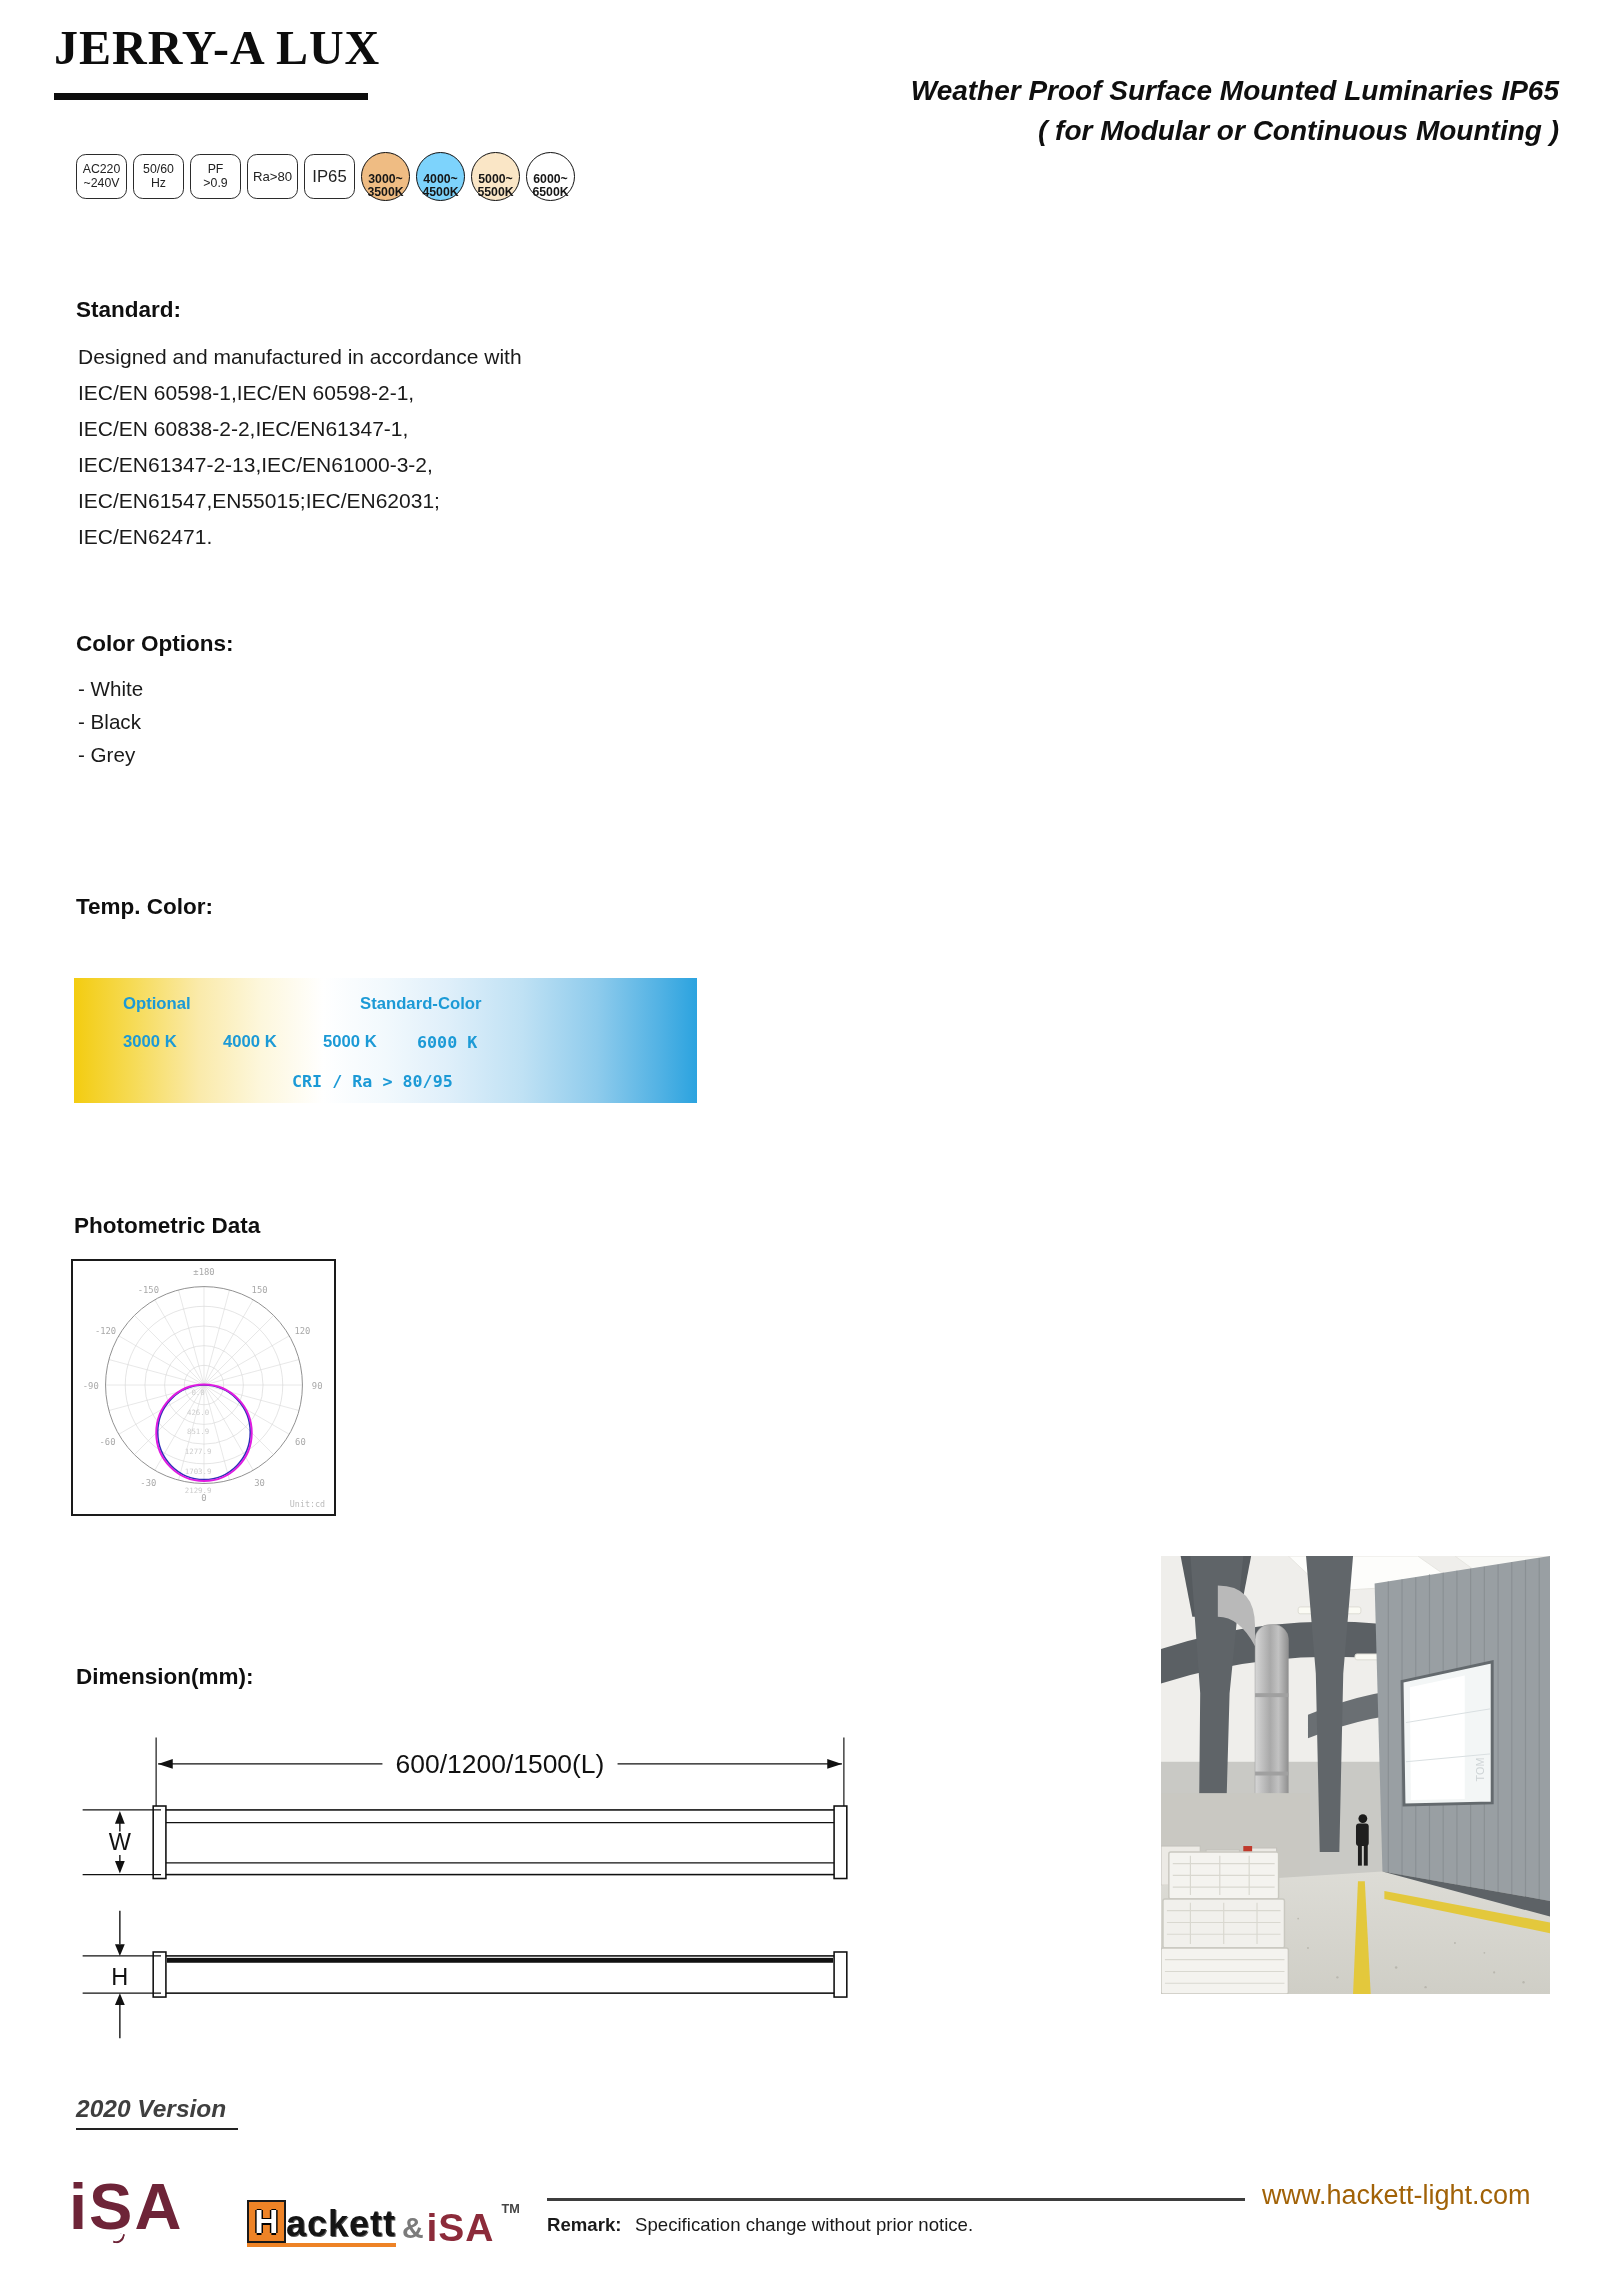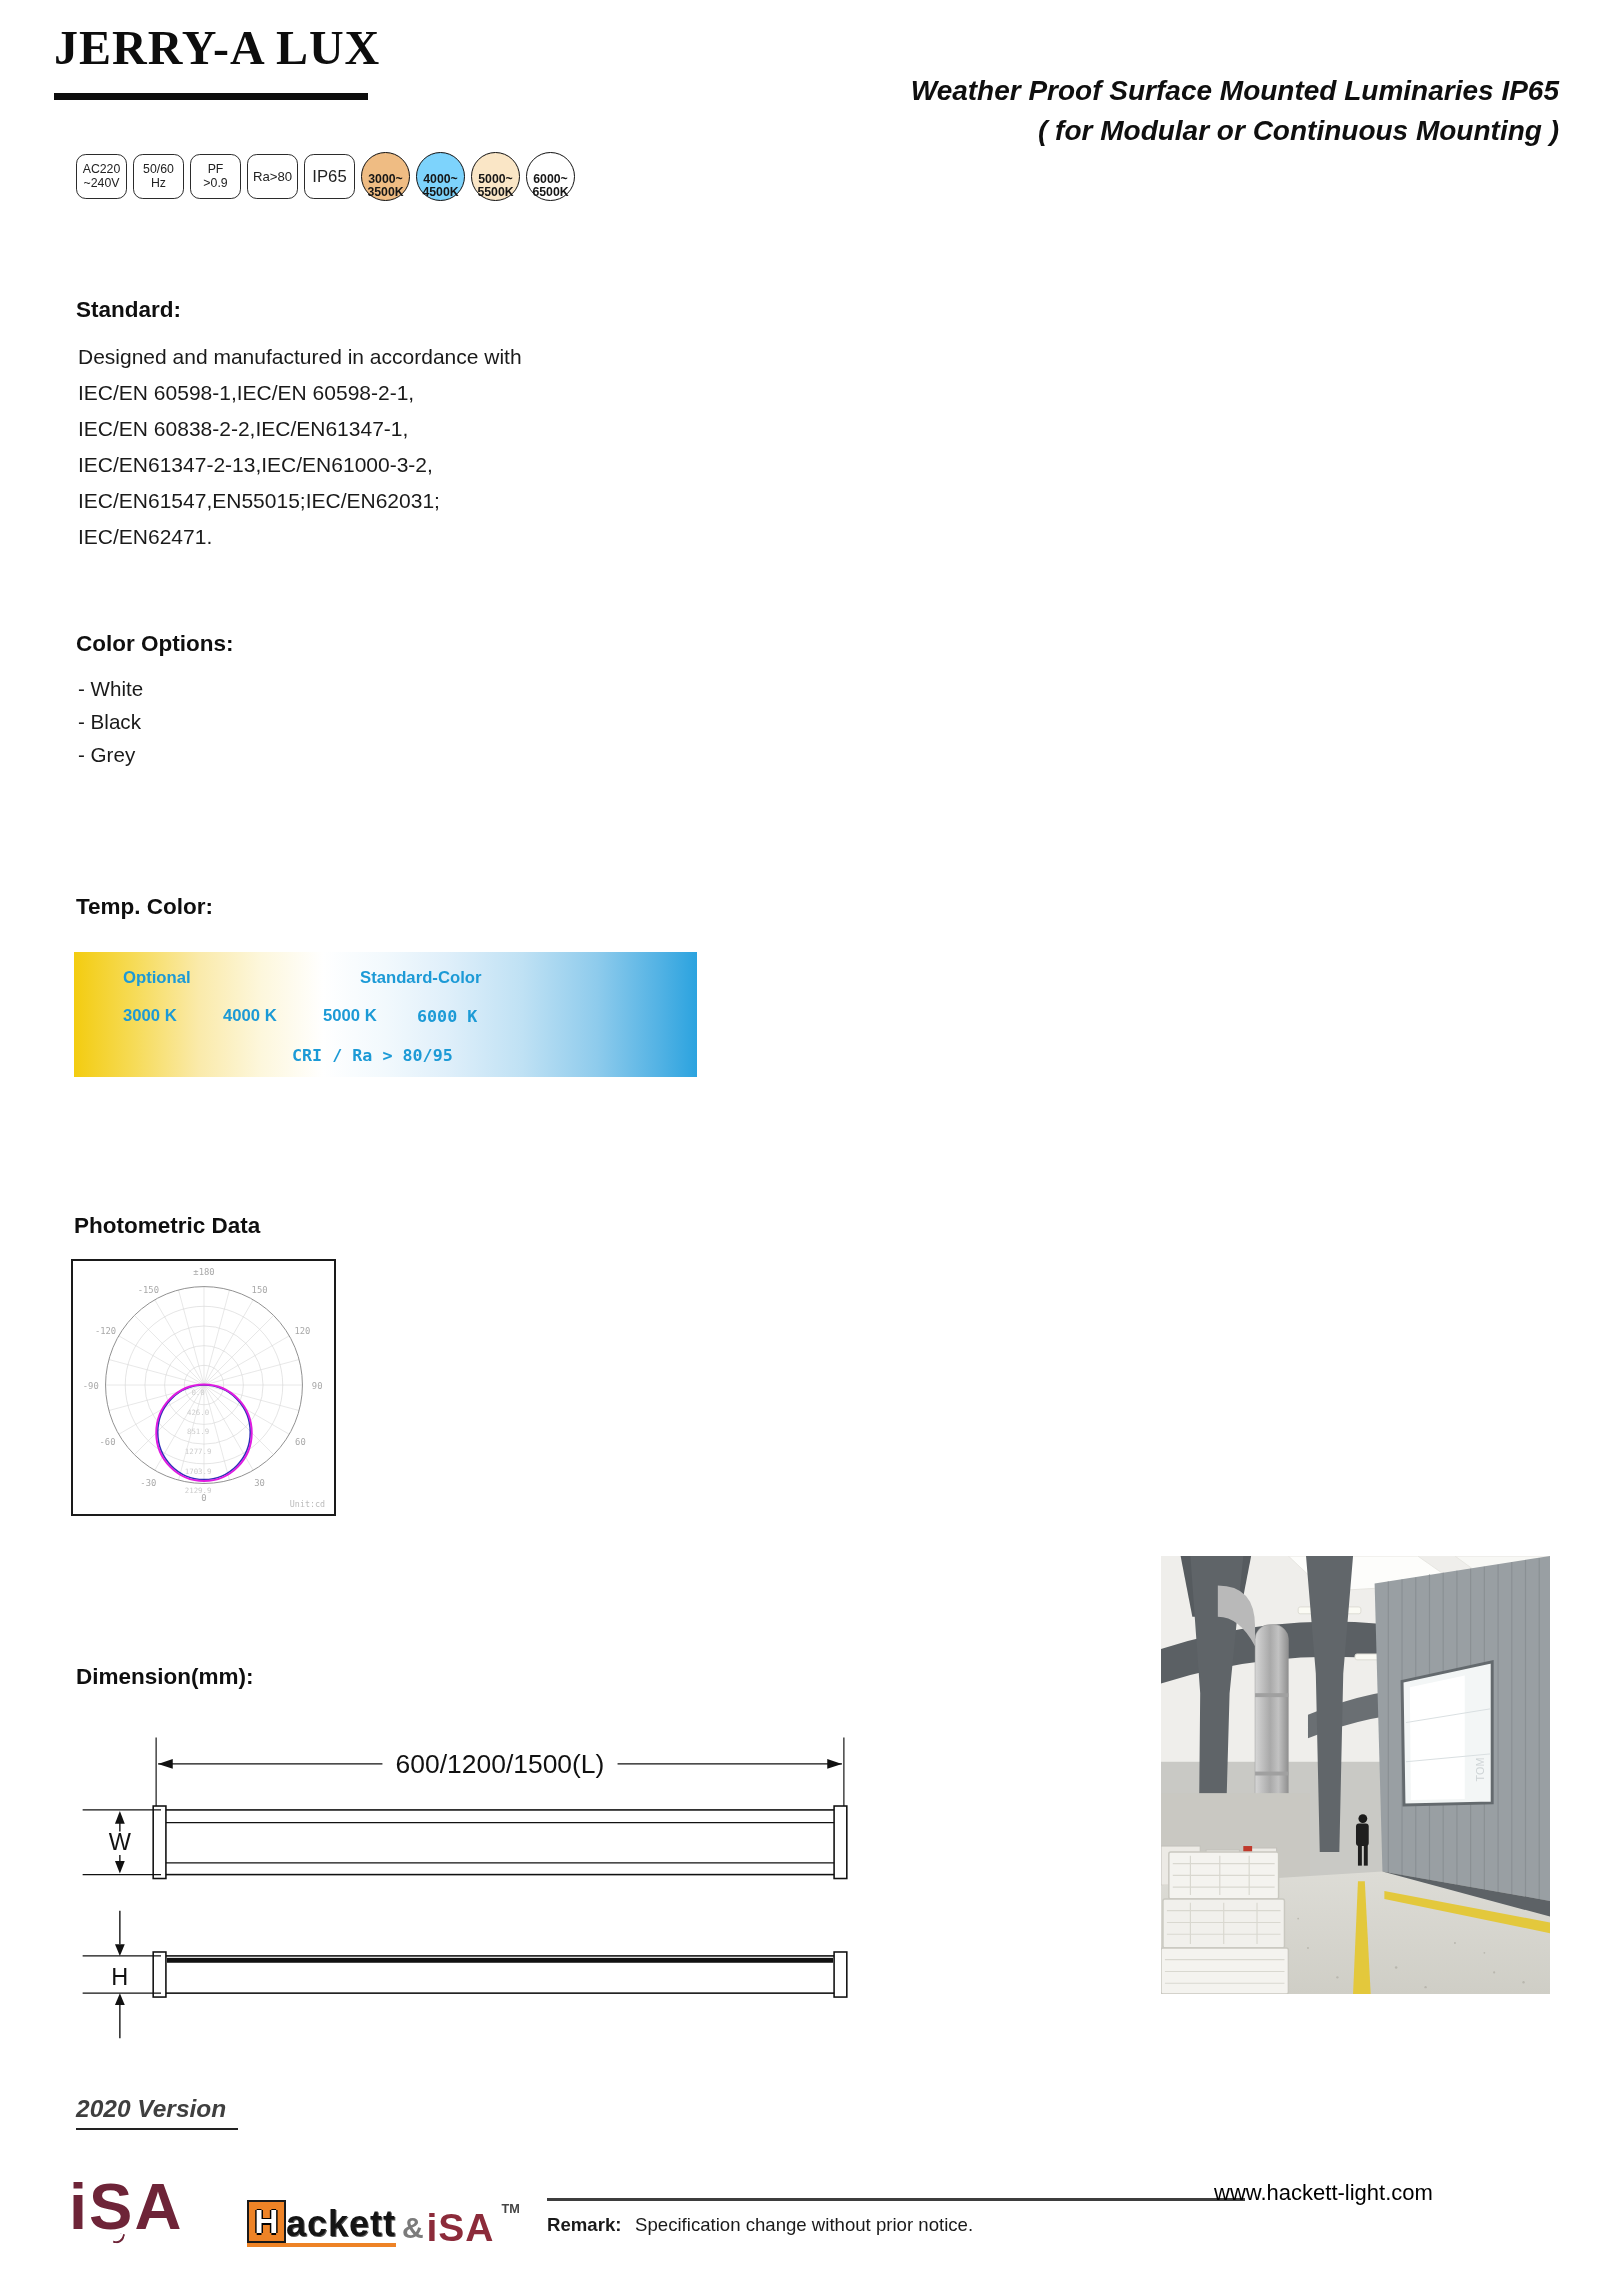--- a/index.html
+++ b/index.html
@@ -24,21 +24,21 @@
             display:flex;flex-direction:column;justify-content:flex-end;align-items:center;
             font-size:12.3px;font-weight:bold;line-height:13.7px;color:#161616;text-align:center;}
   .badge-circle:first-of-type{margin-left:5.9px;}
 
   
   .h-sec{position:absolute;font-size:22.5px;font-weight:bold;color:#0f0f0f;}
   .std-body{position:absolute;left:78px;top:339px;font-size:21px;line-height:36px;color:#1a1a1a;}
   .opt-body{position:absolute;left:78px;top:672px;font-size:20.6px;line-height:33px;color:#1a1a1a;}
 
   
-  .temp-bar{position:absolute;left:74px;top:952px;width:623px;height:125px;
+  .temp-bar{position:absolute;left:74px;top:978px;width:623px;height:125px;
      background:linear-gradient(90deg,#F3CC10 0%,#F6DA52 9%,#FAEAAA 20%,#FDF7DC 30%,
         #FFFFFF 40%,#F2F9FD 50%,#DFEFFA 60%,#BFE1F4 72%,#8ECBEC 84%,#52B2E4 94%,#2BA3DF 100%);text-align:right;}
   .temp-bar span{position:absolute;color:#1C9AD6;font-weight:bold;font-size:16.7px;white-space:nowrap;}
   .tb-optional{left:49px;top:15.7px;}
   .tb-standard{left:286px;top:15.7px;}
   .tb-3000{left:49px;top:54px;}
   .tb-4000{left:149px;top:54px;}
   .tb-5000{left:249px;top:54px;}
   .tb-6000{left:343px;top:54px;font-family:"DejaVu Sans Mono",monospace;font-weight:normal;font-size:16px;}
   .tb-cri{left:218px;top:93px;font-family:"DejaVu Sans Mono",monospace;font-weight:normal;font-size:16px;}
@@ -77,21 +77,21 @@
          font-size:33px;font-weight:bold;color:#fff;
          text-shadow:-1.5px 0 #000,1.5px 0 #000,0 -1.5px #000,0 1.5px #000;}
   .h-rest{font-size:36px;font-weight:800;color:#141414;letter-spacing:1px;line-height:39px;
           text-shadow:1px 1px 0 #555;}
   .h-amp{font-size:30px;font-weight:bold;color:#7b7b7b;margin:0 2.9px 2px 5.9px;}
   .h-isa{font-size:39px;font-weight:800;color:#8C2B3A;letter-spacing:1px;line-height:39px;}
   .h-tm{font-size:12.7px;color:#444;margin:0 0 31px 6.9px;font-weight:bold;}
   .foot-rule{position:absolute;left:547px;top:2198px;width:698px;height:2.5px;background:#3d3d3d;}
   .remark{position:absolute;left:547px;top:2214px;font-size:18.6px;color:#1a1a1a;}
   .remark b{margin-right:13.7px;}
-  .website{position:absolute;left:1214px;top:2180px;font-size:22px;color:#000000;}
+  .website{position:absolute;left:1262px;top:2180px;font-size:27px;color:#a16207;}
 </style>
 </head>
 <body>
 
 <div class="page">
 
   <div class="brand">JERRY-A LUX</div>
   <div class="brand-underline"></div>
   <div class="wp-title">
     <div>Weather Proof Surface Mounted Luminaries IP65</div>

